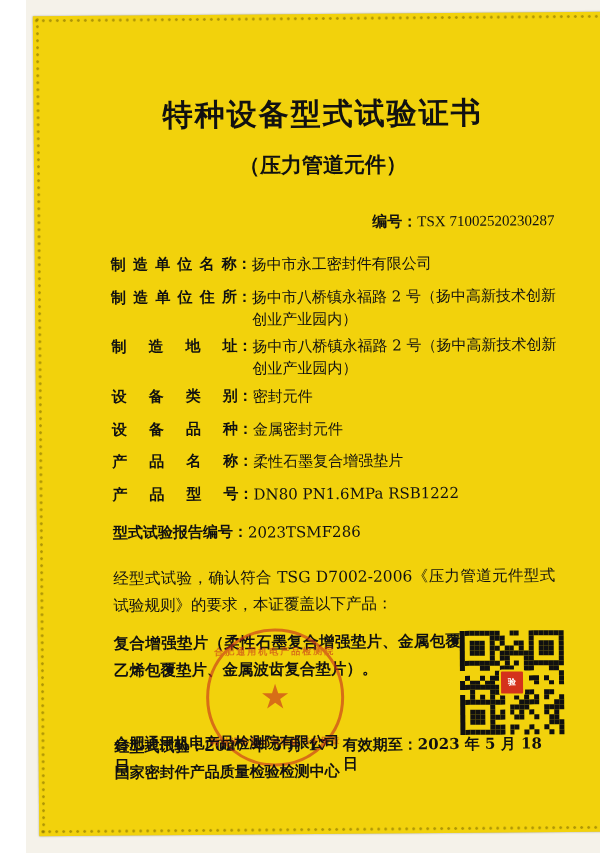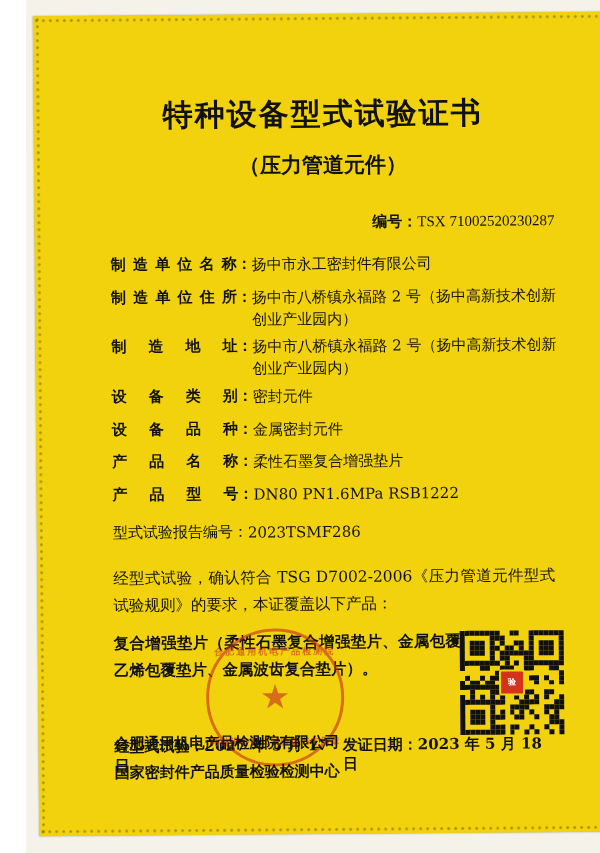--- a/index.html
+++ b/index.html
@@ -125,21 +125,21 @@
 
   .reportrow {
     display: flex;
     align-items: flex-start;
     margin-top: 16px;
     margin-bottom: 6px;
     font-size: 15px;
     color: #111;
   }
   .reportrow .rlbl {
-    font-weight: normal;
+    font-weight: bold;
     font-family: "DejaVu Serif", "Liberation Serif", serif;
     text-align: center;
   }
 
   .para {
     margin-top: 20px;
     padding-left: 62px;
     padding-right: 46px;
     font-size: 15.5px;
     line-height: 1.75;
@@ -374,21 +374,21 @@
       <div class="orgs">
         <div>合肥通用机电产品检测院有限公司</div>
         <div>国家密封件产品质量检验检测中心</div>
       </div>
 
       <div class="dates">
         <div>
           <span>经型式试验：</span><span>2027 年 5 月 17 日</span>
         </div>
         <div>
-          <span>发证日期：</span><span>2023 年 5 月 18 日</span>
+          <span>有效期至：</span><span>2023 年 5 月 18 日</span>
         </div>
       </div>
 
     </div>
 
     <div class="seal">
       <div class="sealtop">合肥通用机电产品检测院</div>
       <div class="star">★</div>
       <div class="sealtext">特种设备型式试验证书专用章</div>
     </div>

